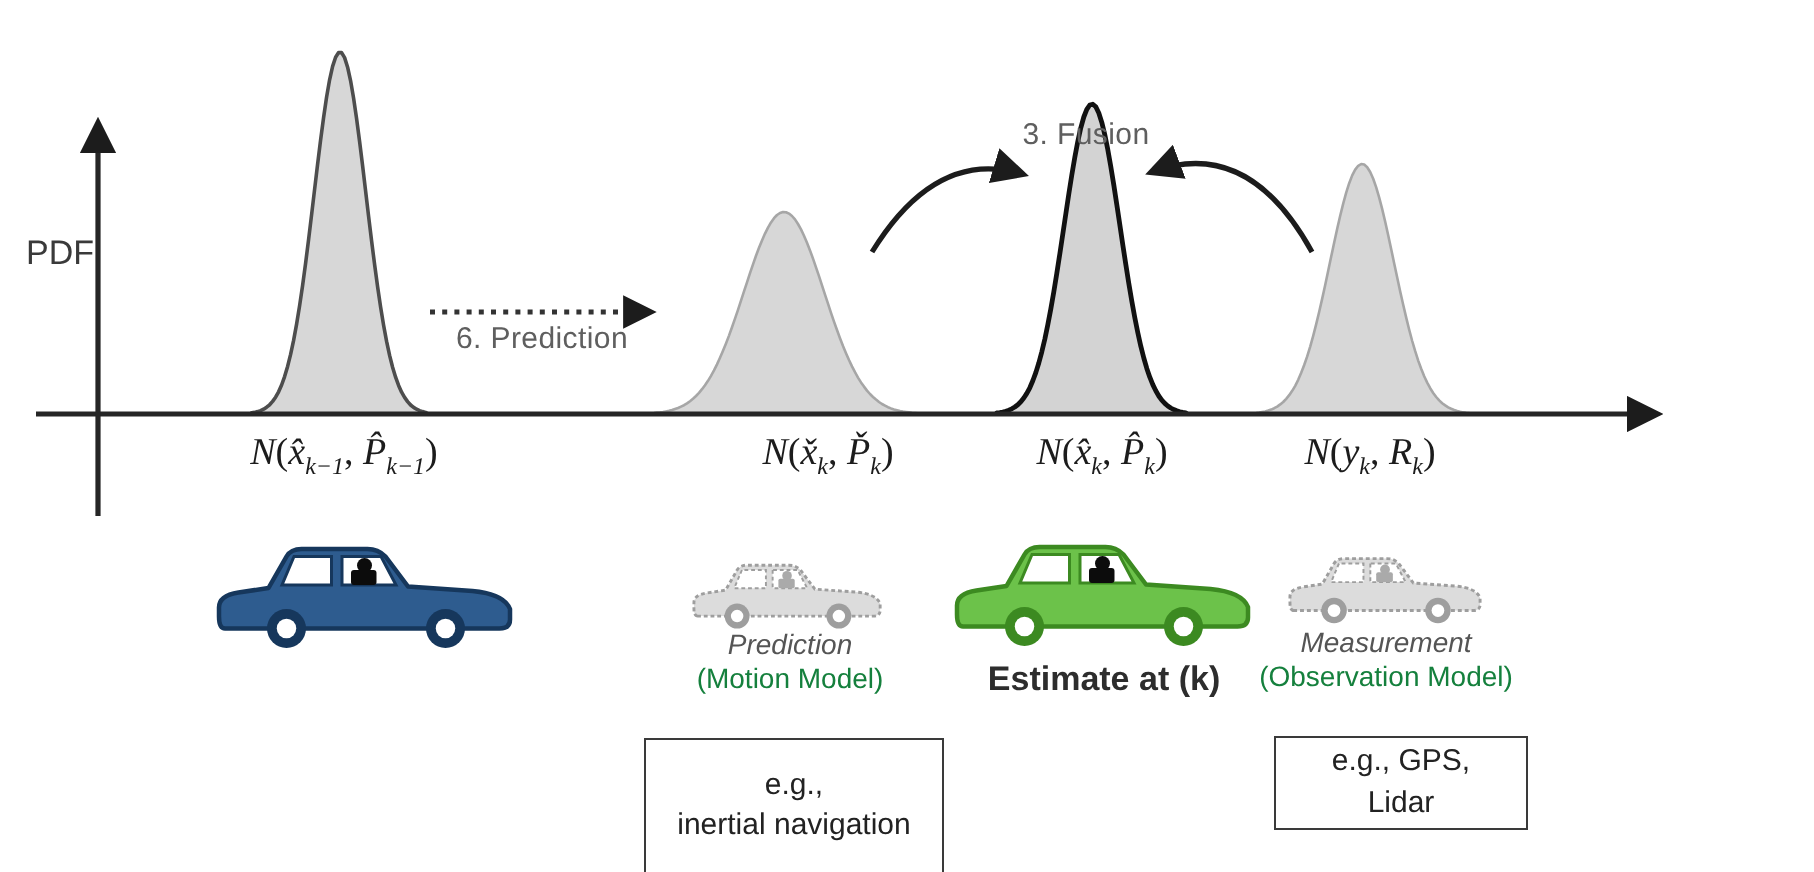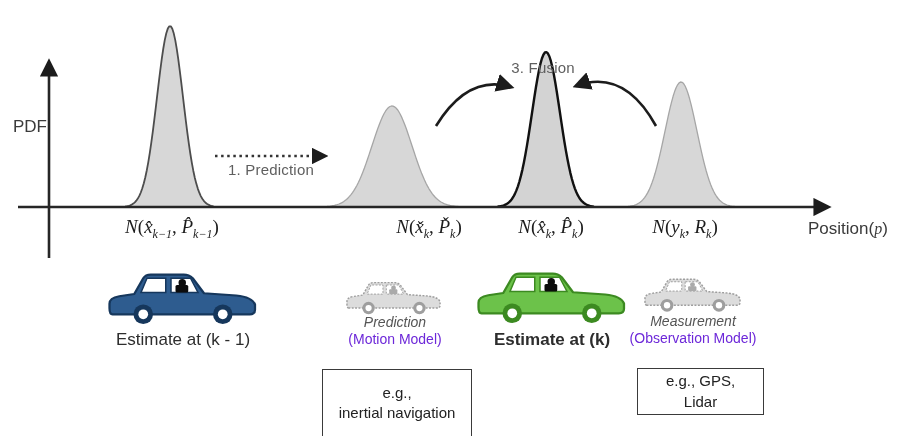--- a/index.html
+++ b/index.html
@@ -15,34 +15,34 @@
   .step{transform:translateX(-50%);font-size:15px;color:#5f5f5f;letter-spacing:.2px;margin-top:36px;}
   .step1{left:271px;top:125px;}
   .step2{left:679px;top:49px;}
   .step3{left:543px;top:23px;}
   .math{
     position:absolute;top:216px;transform:translateX(-50%);
     font-family:"Liberation Serif",serif;font-style:italic;
     font-size:19px;color:#1c1c1c;white-space:nowrap;
   }
   .math sub{font-size:12px;line-height:0;}
-  .m1{left:172px;} .m2{left:414px;margin-left:15px;} .m3{left:551px;} .m4{left:685px;}
+  .m1{left:172px;} .m2{left:414px;} .m3{left:551px;} .m4{left:685px;}
   .car{position:absolute;}
   .car--blue {--body:#2e5c8f;--line:#16375c;--driver:#0c0c0c;left:108px;top:266px;width:150px;height:62px;}
   .car--green{--body:#6cc24a;--line:#3c8a21;--driver:#0c0c0c;left:477px;top:264px;width:150px;height:64px;}
   .car--gray{--body:#dcdcdc;--line:#9e9e9e;--driver:#aaaaaa;--dash:4 3;}
   .car--gray.g1{left:346px;top:277px;width:96px;height:40px;}
   .car--gray.g2{left:644px;top:273px;width:98px;height:42px;}
   .caption{position:absolute;transform:translateX(-50%);white-space:nowrap;font-size:17px;color:#2d2d2d;}
   .cap1{left:183px;top:330px;}
   .cap3{left:552px;top:330px;font-weight:bold;}
   .gcap-i{position:absolute;transform:translateX(-50%);white-space:nowrap;font-size:14px;font-style:italic;color:#555;}
   .cap2a{left:395px;top:314px;}
   .cap4a{left:693px;top:313px;}
-  .gcap-n{position:absolute;transform:translateX(-50%);white-space:nowrap;font-size:14px;color:#6d28d9;}
+  .gcap-n{position:absolute;transform:translateX(-50%);white-space:nowrap;font-size:14px;color:#15803d;}
   .cap2b{left:395px;top:331px;}
   .cap4b{left:693px;top:330px;}
   .ebox{
     position:absolute;border:1.5px solid #3a3a3a;background:#fff;
     display:flex;flex-direction:column;justify-content:center;text-align:center;
     font-size:15px;color:#222;line-height:1.35;
   }
   .box1{left:322px;top:369px;width:148px;height:66px;}
   .box2{left:637px;top:368px;width:125px;height:45px;}
   .defs-holder{position:absolute;width:0;height:0;overflow:hidden;}
@@ -79,44 +79,42 @@
     <path d="M626.6,207 L626.6,206.6 L628.1,206.5 L629.6,206.3 L631.1,206.0 L632.6,205.7 L634.1,205.3 L635.6,204.8 L637.1,204.1 L638.6,203.3 L640.1,202.2 L641.6,201.0 L643.1,199.4 L644.6,197.6 L646.1,195.4 L647.6,192.9 L649.1,189.9 L650.6,186.4 L652.1,182.5 L653.6,178.2 L655.1,173.3 L656.6,167.9 L658.1,162.1 L659.6,155.9 L661.1,149.3 L662.6,142.5 L664.1,135.4 L665.6,128.3 L667.1,121.3 L668.6,114.4 L670.1,107.9 L671.6,101.8 L673.1,96.3 L674.6,91.6 L676.1,87.7 L677.6,84.8 L679.1,82.9 L680.6,82.0 L682.1,82.3 L683.6,83.6 L685.1,86.0 L686.6,89.4 L688.1,93.7 L689.6,98.8 L691.1,104.6 L692.6,110.9 L694.1,117.6 L695.6,124.6 L697.1,131.7 L698.6,138.7 L700.1,145.7 L701.6,152.4 L703.1,158.8 L704.6,164.9 L706.1,170.5 L707.6,175.6 L709.1,180.3 L710.6,184.4 L712.1,188.1 L713.6,191.3 L715.1,194.1 L716.6,196.5 L718.1,198.5 L719.6,200.2 L721.1,201.6 L722.6,202.7 L724.1,203.7 L725.6,204.4 L727.1,205.0 L728.6,205.5 L730.1,205.9 L731.6,206.2 L733.1,206.4 L734.6,206.5 L735.4,207" fill="#d7d7d7" stroke="#a6a6a6" stroke-width="1.3" stroke-linejoin="round"></path>
     <path d="M498.4,207 L498.4,206.5 L499.9,206.3 L501.4,206.0 L502.9,205.6 L504.4,205.1 L505.9,204.4 L507.4,203.5 L508.9,202.4 L510.4,200.9 L511.9,199.0 L513.4,196.7 L514.9,193.9 L516.4,190.4 L517.9,186.3 L519.4,181.5 L520.9,175.9 L522.4,169.6 L523.9,162.4 L525.4,154.5 L526.9,145.9 L528.4,136.7 L529.9,127.0 L531.4,117.0 L532.9,107.0 L534.4,97.0 L535.9,87.5 L537.4,78.7 L538.9,70.7 L540.4,63.9 L541.9,58.5 L543.4,54.7 L544.9,52.5 L546.4,52.1 L547.9,53.4 L549.4,56.5 L550.9,61.2 L552.4,67.4 L553.9,74.8 L555.4,83.3 L556.9,92.5 L558.4,102.3 L559.9,112.3 L561.4,122.4 L562.9,132.2 L564.4,141.7 L565.9,150.6 L567.4,158.8 L568.9,166.3 L570.4,173.1 L571.9,179.0 L573.4,184.2 L574.9,188.6 L576.4,192.3 L577.9,195.4 L579.4,198.0 L580.9,200.1 L582.4,201.7 L583.9,203.0 L585.4,204.0 L586.9,204.8 L588.4,205.4 L589.9,205.9 L591.4,206.2 L592.9,206.4 L593.6,207" fill="#d3d3d3" stroke="#111111" stroke-width="2.4" stroke-linejoin="round"></path>
     <line x1="18" y1="207" x2="828" y2="207" stroke="#262626" stroke-width="2.6" marker-end="url(#arrow)"></line>
     <line x1="49" y1="258" x2="49" y2="62" stroke="#262626" stroke-width="2.6" marker-end="url(#arrow)"></line>
     <line x1="215" y1="156" x2="325" y2="156" stroke="#333333" stroke-width="2.4" stroke-dasharray="2.5 3.6" marker-end="url(#arrow)"></line>
     <path d="M436,126 Q468,74 511,87" fill="none" stroke="#1c1c1c" stroke-width="2.6" marker-end="url(#arrow)"></path>
     <path d="M656,126 Q624,68 576,86" fill="none" stroke="#1c1c1c" stroke-width="2.6" marker-end="url(#arrow)"></path>
   </svg>
 
   <div class="lbl pdf-lbl">PDF</div>
-  <div class="lbl pos-lbl"><span class="mt" style="font-style: normal;">Position(</span><span class="mi" style="font-style: italic;">p</span><span class="mt" style="font-style: normal;">)</span></div>
 
-  <div class="lbl step step1">1. Prediction</div>
+  <div class="lbl step step1">6. Prediction</div>
   <div class="lbl step step3">3. Fusion</div>
 
   <div class="math m1"><span class="mi" style="font-style: italic;">N</span><span class="mt" style="font-style: normal;">(</span><span class="mi" style="font-style: italic;">x̂</span><sub class="msub" style="font-style: italic;">k−1</sub><span class="mt" style="font-style: normal;">, </span><span class="mi" style="font-style: italic;">P̂</span><sub class="msub" style="font-style: italic;">k−1</sub><span class="mt" style="font-style: normal;">)</span></div>
   <div class="math m2"><span class="mi" style="font-style: italic;">N</span><span class="mt" style="font-style: normal;">(</span><span class="mi" style="font-style: italic;">x̌</span><sub class="msub" style="font-style: italic;">k</sub><span class="mt" style="font-style: normal;">, </span><span class="mi" style="font-style: italic;">P̌</span><sub class="msub" style="font-style: italic;">k</sub><span class="mt" style="font-style: normal;">)</span></div>
   <div class="math m3"><span class="mi" style="font-style: italic;">N</span><span class="mt" style="font-style: normal;">(</span><span class="mi" style="font-style: italic;">x̂</span><sub class="msub" style="font-style: italic;">k</sub><span class="mt" style="font-style: normal;">, </span><span class="mi" style="font-style: italic;">P̂</span><sub class="msub" style="font-style: italic;">k</sub><span class="mt" style="font-style: normal;">)</span></div>
   <div class="math m4"><span class="mi" style="font-style: italic;">N</span><span class="mt" style="font-style: normal;">(</span><span class="mi" style="font-style: italic;">y</span><sub class="msub" style="font-style: italic;">k</sub><span class="mt" style="font-style: normal;">, </span><span class="mi" style="font-style: italic;">R</span><sub class="msub" style="font-style: italic;">k</sub><span class="mt" style="font-style: normal;">)</span></div>
 
   <svg class="car car--blue" viewBox="0 0 200 80">
       <use href="#car-shape"></use>
     </svg>
   <svg class="car car--gray g1" viewBox="0 0 200 80">
       <use href="#car-shape"></use>
     </svg>
   <svg class="car car--green" viewBox="0 0 200 80">
       <use href="#car-shape"></use>
     </svg>
   <svg class="car car--gray g2" viewBox="0 0 200 80">
       <use href="#car-shape"></use>
     </svg>
 
-  <div class="caption cap1">Estimate at (k - 1)</div>
   <div class="gcap-i cap2a">Prediction</div>
   <div class="gcap-n cap2b">(Motion Model)</div>
   <div class="caption cap3">Estimate at (k)</div>
   <div class="gcap-i cap4a">Measurement</div>
   <div class="gcap-n cap4b">(Observation Model)</div>
 
   <div class="ebox box1">
     <div>e.g.,</div>
     <div>inertial navigation</div>
   </div>

